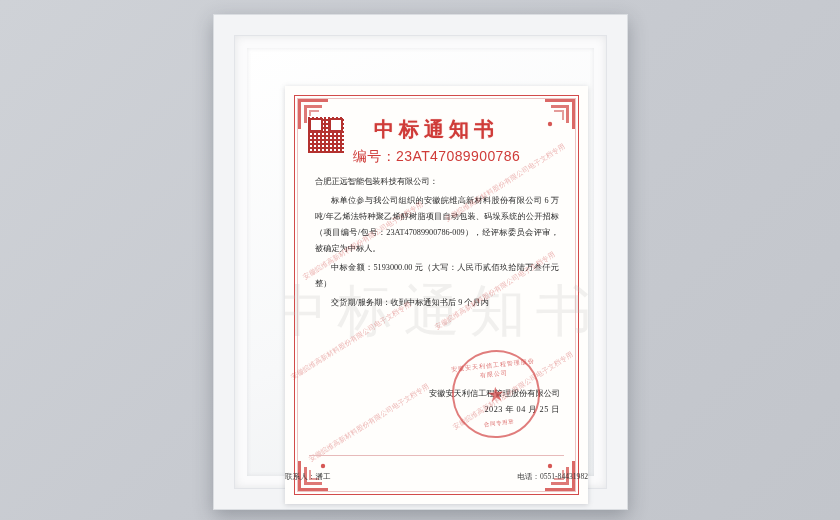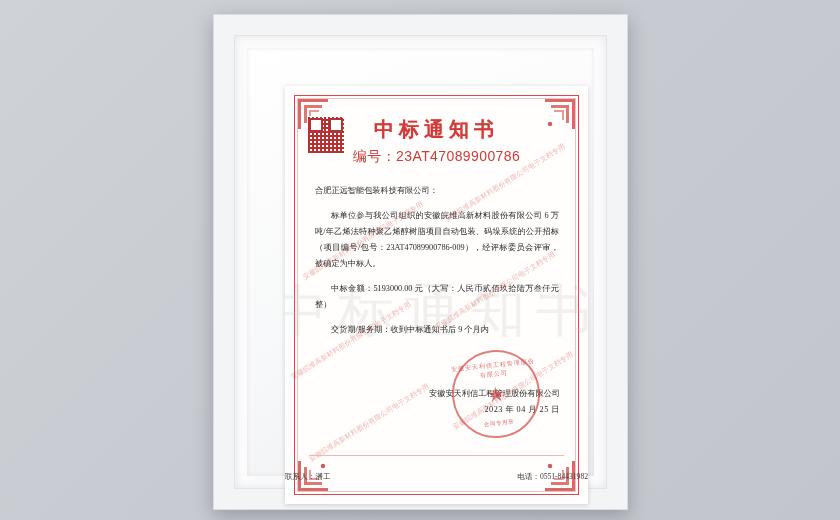--- a/index.html
+++ b/index.html
@@ -154,21 +154,21 @@
     position: absolute;
     left: 30px;
     top: 88px;
     width: 244px;
     font-family: "Liberation Serif", serif;
     font-size: 8.2px;
     line-height: 16px;
     color: #2a2a2a;
     text-align: justify;
   }
-  .body-text p { margin: 9px 0 3px 0; }
+  .body-text p { margin: 0 0 3px 0; }
   .p-indent { text-indent: 16px; }
 
   
   .sign-block {
     position: absolute;
     right: 28px;
     bottom: 86px;
     width: 170px;
     text-align: right;
     font-family: "Liberation Serif", serif;

